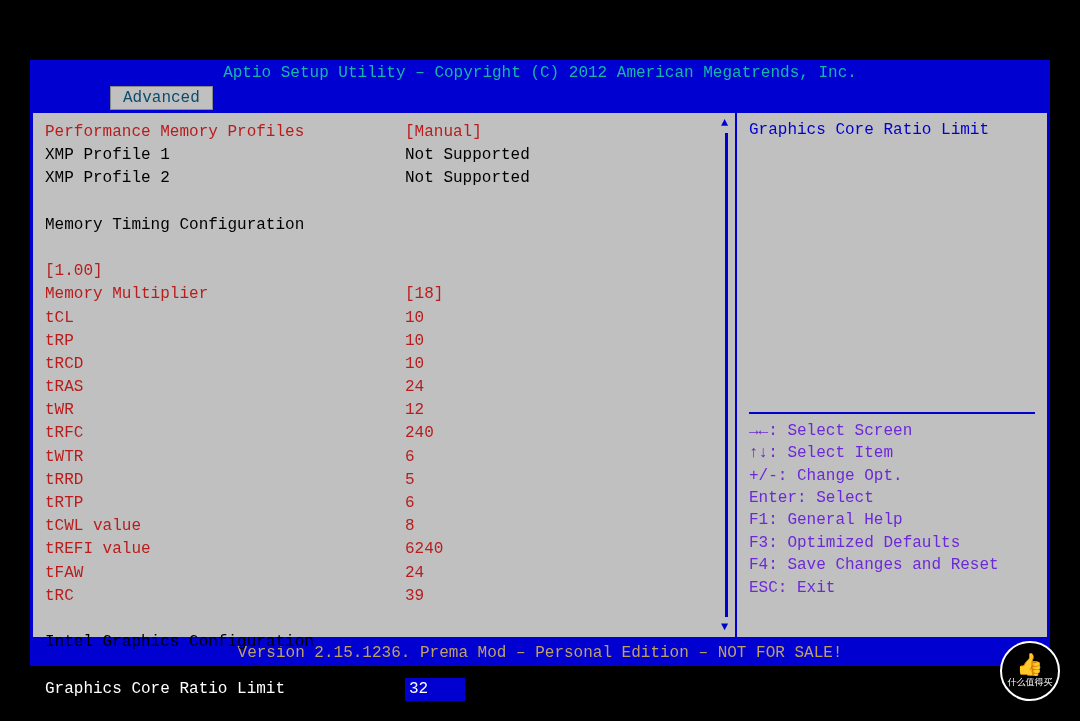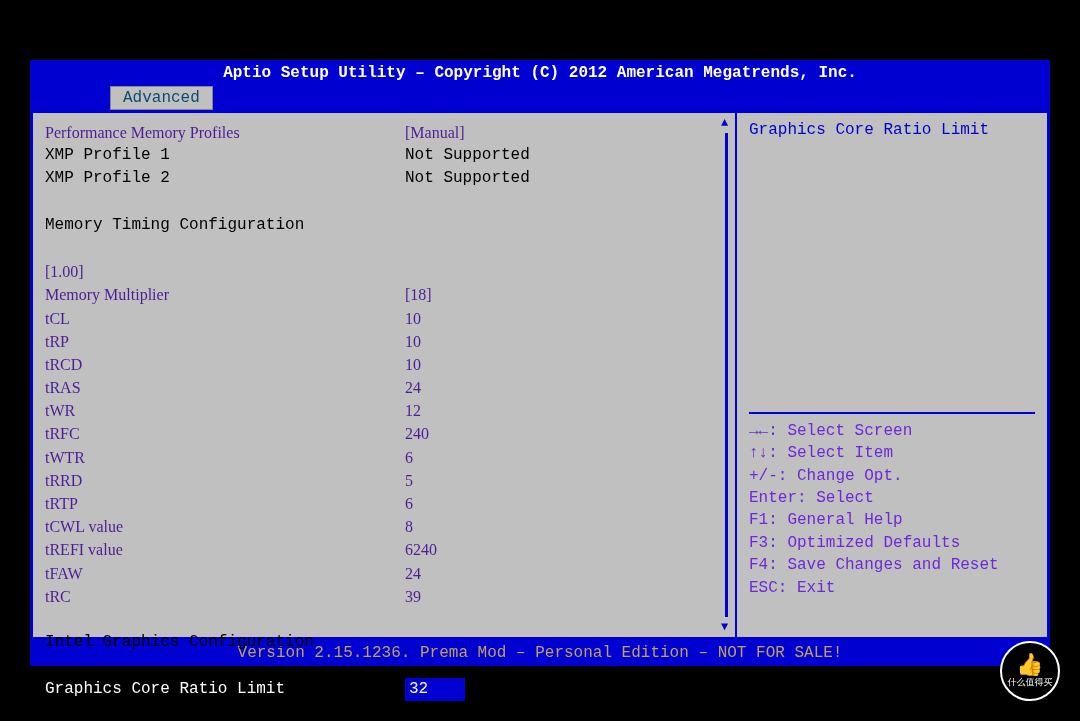--- a/index.html
+++ b/index.html
@@ -18,24 +18,24 @@
     }
     .bios-container {
       position: absolute;
       top: 60px;
       left: 30px;
       right: 30px;
       bottom: 60px;
     }
     .title-bar {
       background: #0000d0;
-      color: #ffffff;
+      color: #14b8a6;
       text-align: center;
       padding: 4px 0;
-      font-weight: bold;
+      font-weight: normal;
     }
     .tab-row {
       background: #0000d0;
       display: flex;
       padding-left: 80px;
     }
     .tab {
       background: #c0c0c0;
       color: #0c4a6e;
       padding: 2px 12px;
@@ -87,21 +87,21 @@
       line-height: 1.45;
       white-space: pre;
     }
     .label-col {
       width: 360px;
       overflow: hidden;
     }
     .value-col {
       flex: 1;
     }
-    .blue-text { color: #4c1d95; font-family: Liberation Serif, serif; }
+    .blue-text { color: #b91c1c; }
     .black-text { color: #000; }
     .white-text { color: #fff; }
     .selected-row {
       color: #fff;
     }
     .selected-value {
       background: #0000d0;
       color: #fff;
       padding: 0 4px;
       display: inline-block;

